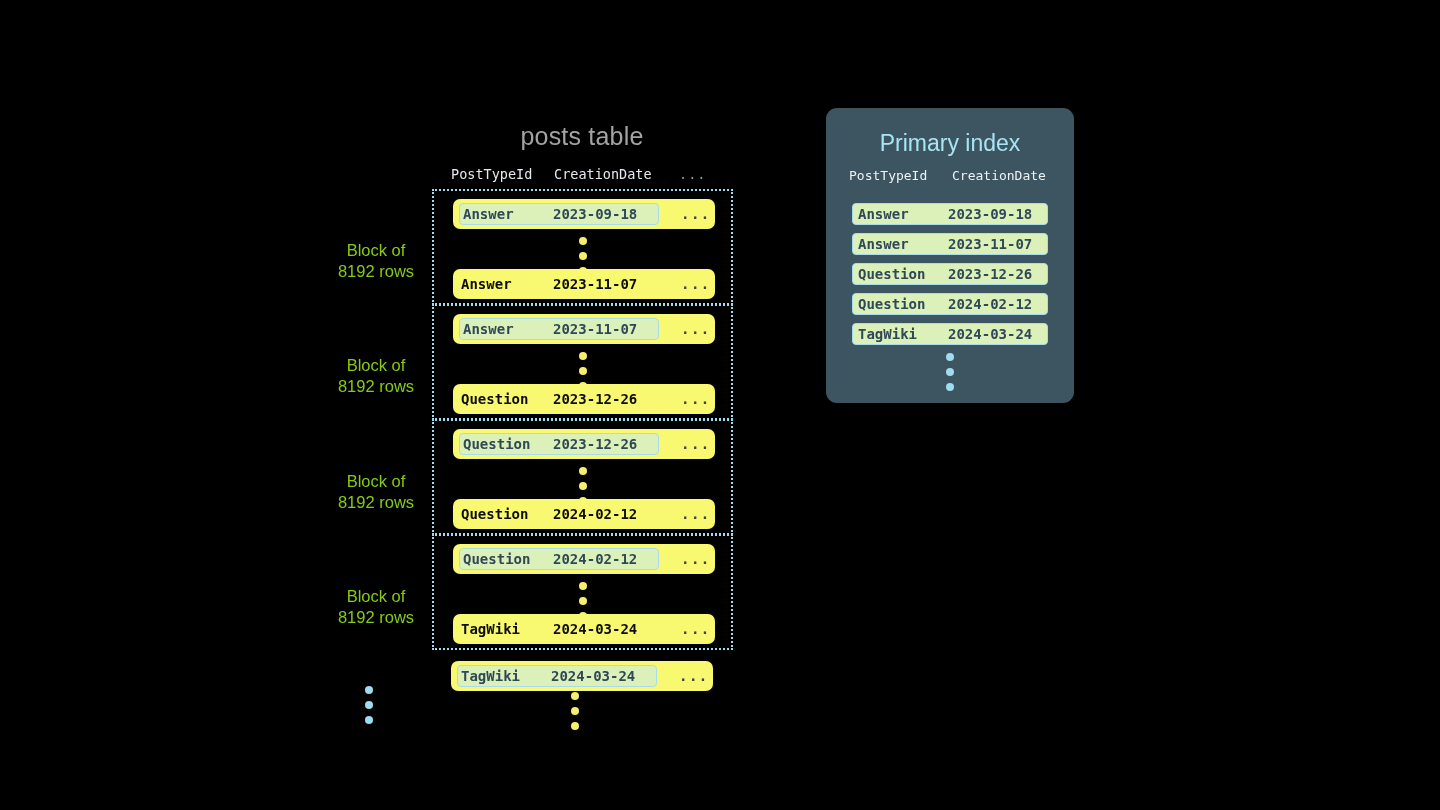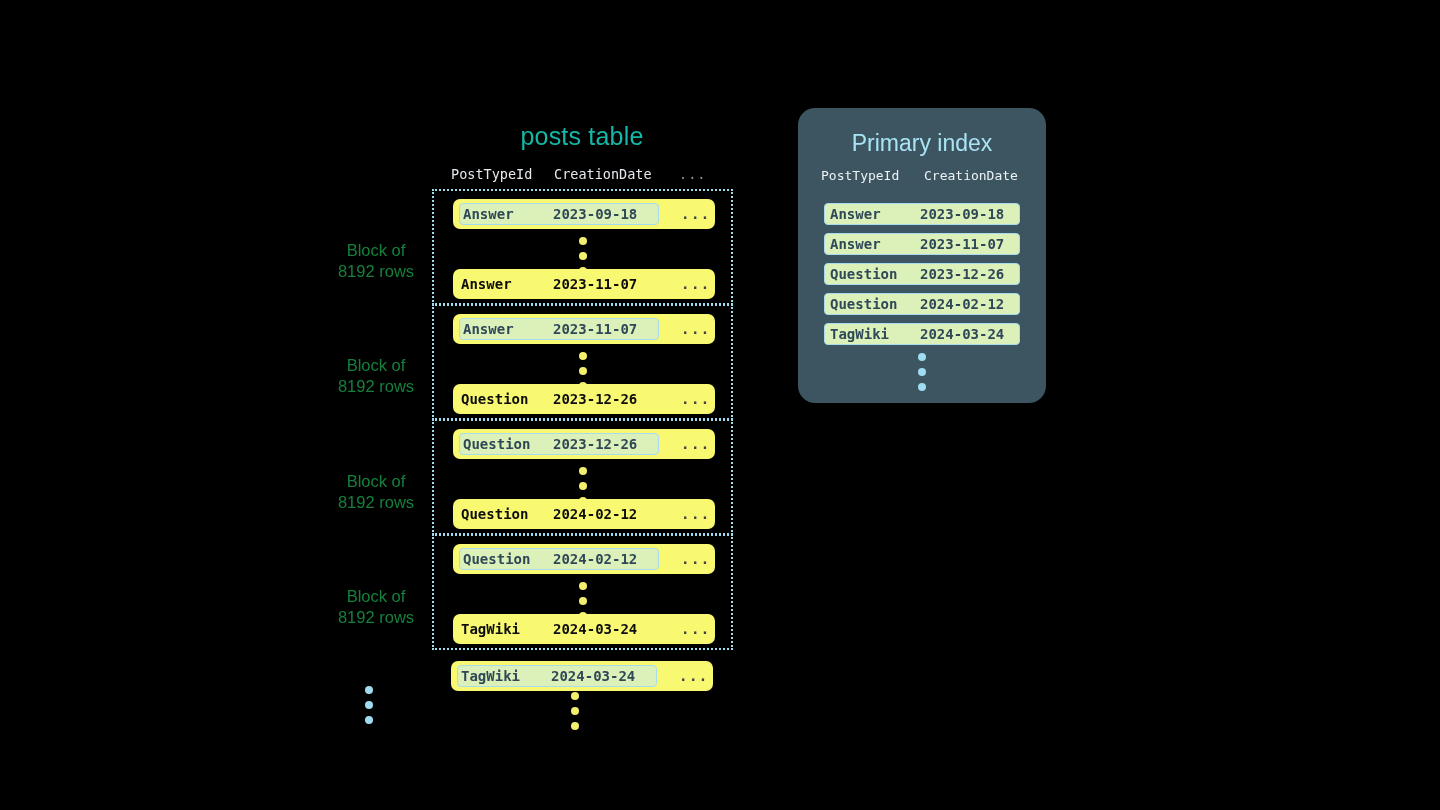--- a/index.html
+++ b/index.html
@@ -24,21 +24,21 @@
 
   
 
   .posts-title {
     position: absolute;
     left: 432px;
     top: 122px;
     width: 300px;
     text-align: center;
     font-size: 25px;
-    color: #14b8a6;
+    color: #a3a3a3;
     letter-spacing: 0.2px;
   }
 
   .posts-header {
     position: absolute;
     left: 451px;
     top: 166px;
     width: 262px;
     height: 20px;
     font-family: "DejaVu Sans Mono", "Liberation Mono", monospace;
@@ -146,45 +146,45 @@
   .block .vdots { top: 46px; }
 
   
   .block-label {
     position: absolute;
     left: 316px;
     width: 120px;
     text-align: center;
     font-size: 16.5px;
     line-height: 21px;
-    color: #15803d;
+    color: #84cc16;
   }
 
   
   .tail-dots-table {
     position: absolute;
     left: 575px;
     top: 692px;
   }
   .tail-dots-left {
     position: absolute;
     left: 369px;
     top: 686px;
   }
 
   
 
   .index-panel {
     position: absolute;
-    left: 798px;
+    left: 826px;
     top: 108px;
     width: 248px;
     height: 295px;
     background: #3d5561;
-    border-radius: 17px;
+    border-radius: 11px;
   }
   .index-title {
     position: absolute;
     left: 0;
     top: 22px;
     width: 100%;
     text-align: center;
     font-size: 23px;
     color: #a9e4f5;
   }

